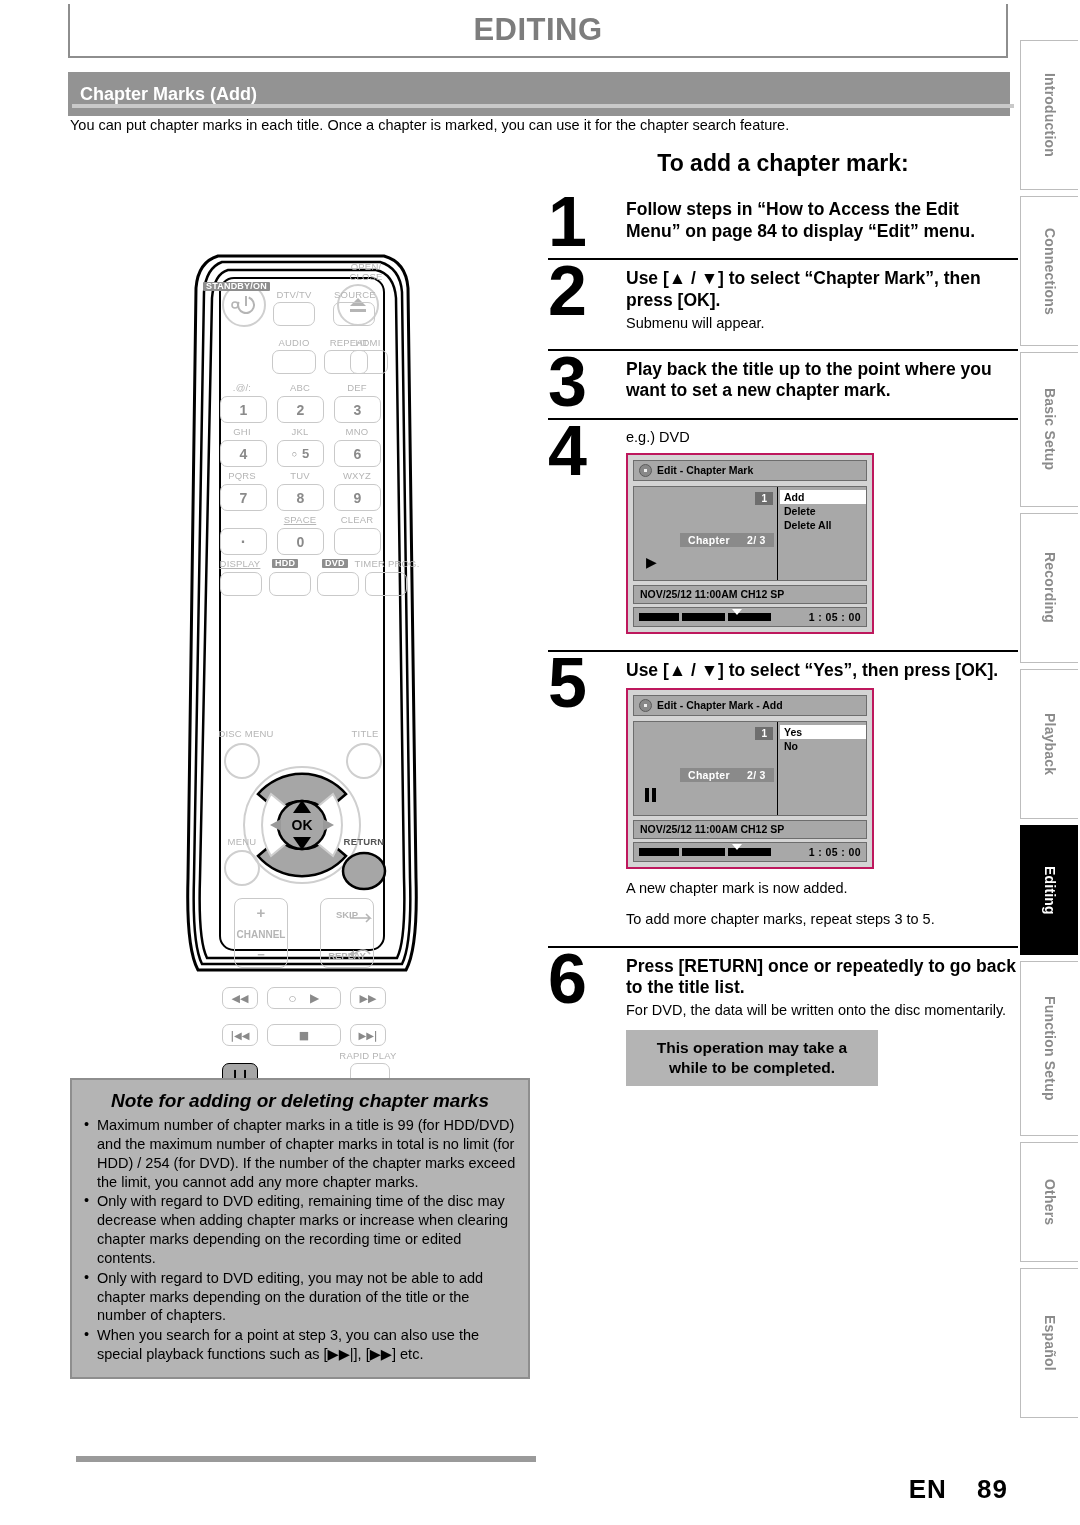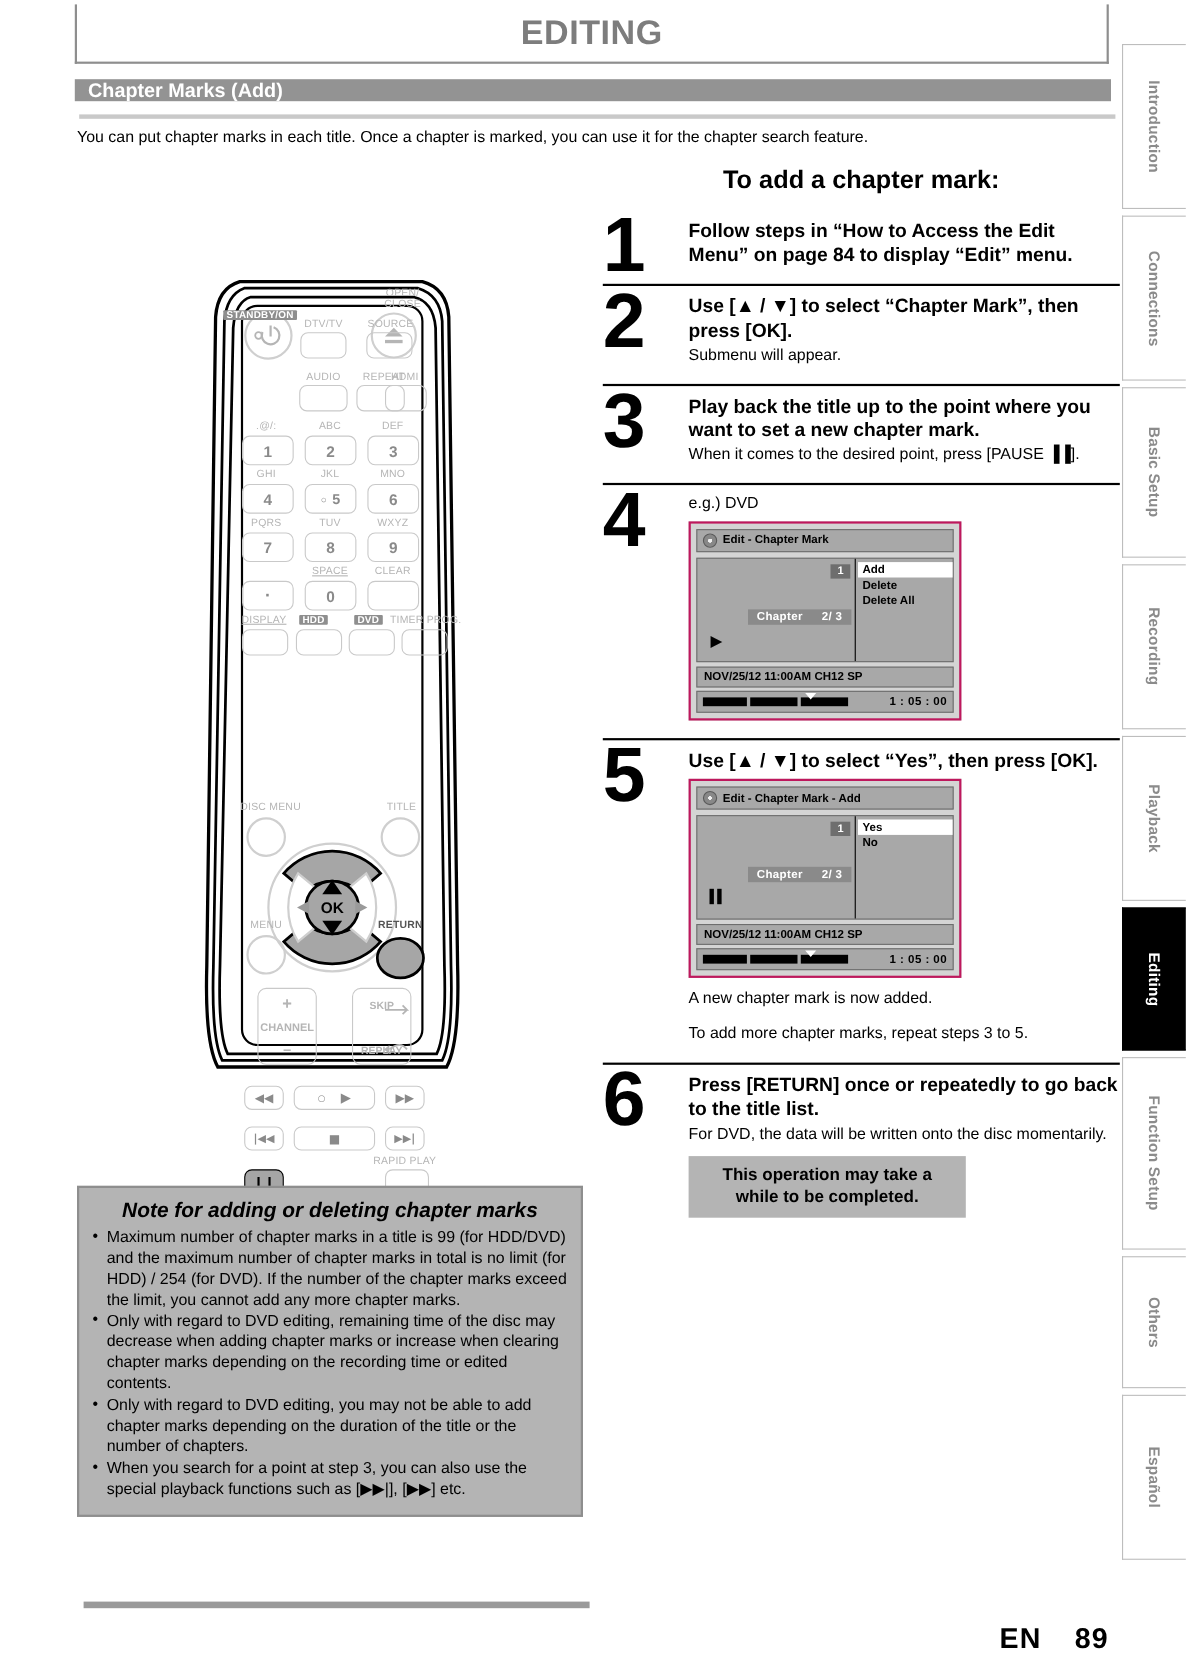--- a/index.html
+++ b/index.html
@@ -16,21 +16,21 @@
   .header-box {
     position: absolute; left: 68px; top: 4px; width: 940px; height: 54px;
     border: 2px solid #8e8e8e; border-top: none;
     display: flex; align-items: center; justify-content: center;
   }
   .header-title {
     font-size: 31px; font-weight: bold; color: #7d7d7d;
     letter-spacing: 0.5px;
   }
   .section-bar {
-    position: absolute; left: 68px; top: 72px; width: 942px; height: 20px;
+    position: absolute; left: 68px; top: 72px; width: 942px; height: 44px;
     background: #939393;
     display: flex; align-items: center;
   }
   .section-bar span {
     color: #fff; font-size: 18px; font-weight: bold; padding-left: 12px;
   }
   .section-bar-shadow {
     position: absolute; left: 72px; top: 104px; width: 942px; height: 4px;
     background: #c9c9c9;
   }
@@ -347,21 +347,20 @@
     <div class="step">
       <div class="step-num">2</div>
       <div class="step-head">Use [▲ / ▼] to select “Chapter Mark”, then press [OK].</div>
       <div class="step-sub">Submenu will appear.</div>
     </div>
     <div class="rule"></div>
 
     <div class="step">
       <div class="step-num">3</div>
       <div class="step-head">Play back the title up to the point where you want to set a new chapter mark.</div>
-      <div class="step-sub">When it comes to the desired point, press [PAUSE ▐▐].</div>
     </div>
     <div class="rule"></div>
 
     <div class="step">
       <div class="step-num">4</div>
       <div class="step-sub">e.g.) DVD</div>
 
       <div class="osd">
         <div class="osd-title">
           <div class="osd-disc"></div>

